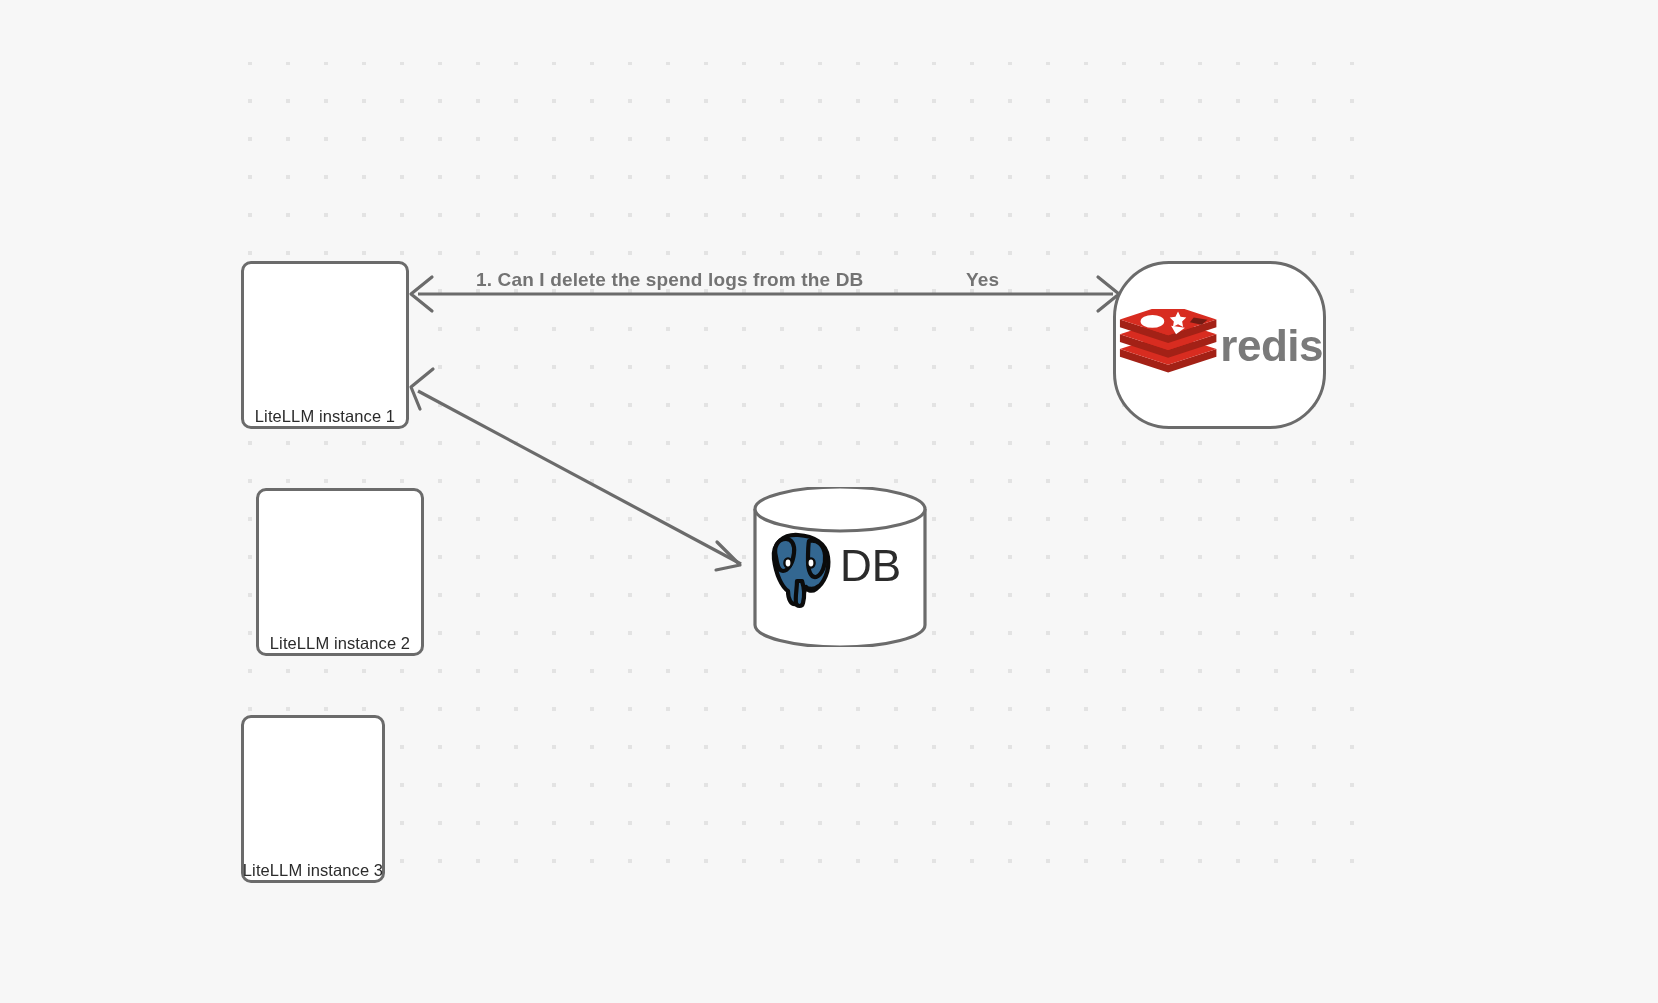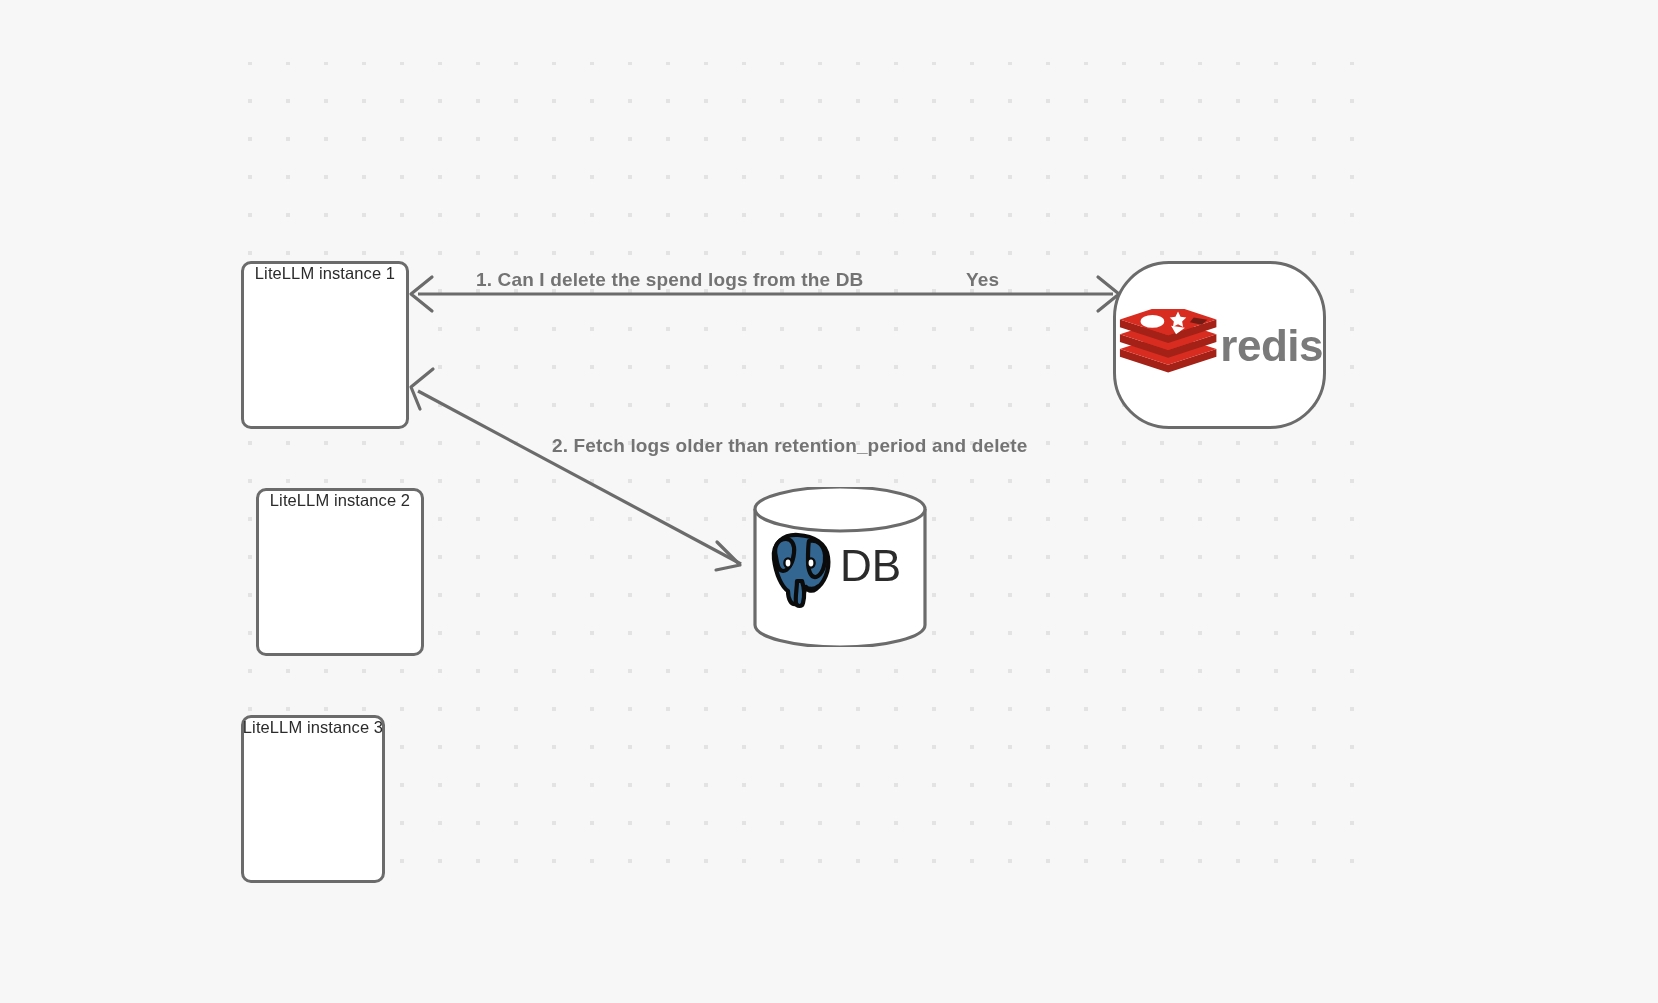--- a/index.html
+++ b/index.html
@@ -29,21 +29,21 @@
     background-position: 16px 20px;
     pointer-events: none;
   }
   .node-box {
     position: absolute;
     background: #ffffff;
     border: 3px solid #6b6b6b;
     border-radius: 10px;
     box-sizing: border-box;
     display: flex;
-    align-items: flex-start;
+    align-items: flex-end;
     justify-content: center;
   }
   .node-label {
     font-size: 16.5px;
     color: #2b2b2b;
     font-family: "Liberation Sans", sans-serif;
     letter-spacing: 0.1px;
     white-space: nowrap;
   }
   .redis-box {
@@ -181,15 +181,14 @@
       <ellipse cx="47" cy="32" rx="3.6" ry="4.6" fill="#ffffff" stroke="#0b0b0b" stroke-width="2.4"></ellipse>
     </svg>
 
     <span class="db-text" style="left:88px; top:57px;">DB</span>
   </div>
 
   <div class="edge-label" style="left:476px; top:269px;">1.  Can I delete the spend logs from the DB</div>
 
   <div class="edge-label" style="left:966px; top:269px;">Yes</div>
 
-  <div class="edge-label" style="left:552px; top:435px;">2.  Fetch logs older than retention_period and delete</div>
 
 </div>
 
 </body></html>

